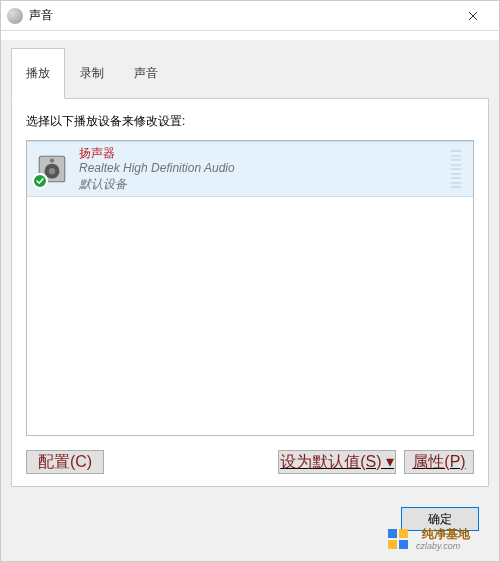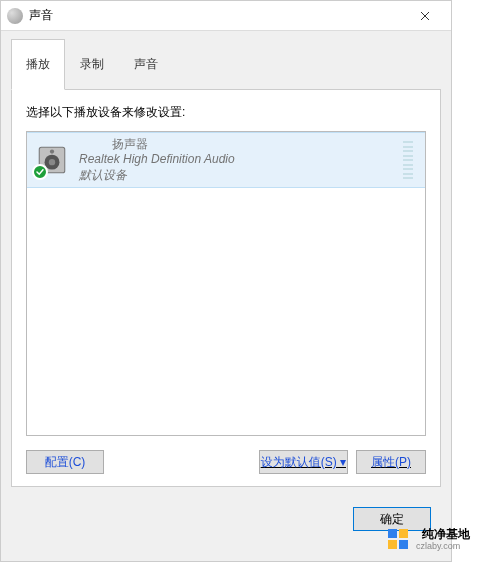--- a/index.html
+++ b/index.html
@@ -1,52 +1,52 @@
 <!DOCTYPE html>
 <html><head>
 <meta charset="utf-8">
 <style>
   * { box-sizing: border-box; font-family: "Microsoft YaHei", "Segoe UI", sans-serif; }
   body { margin: 0; background: #fff; width: 500px; height: 562px; overflow: hidden; position: relative; }
-  .window { width: 452px; height: 562px; border: 1px solid #ccc; background: #fff; display: flex; flex-direction: column; }
+  .window { width: 500px; height: 562px; border: 1px solid #ccc; background: #fff; display: flex; flex-direction: column; gap: 9px; }
   .titlebar { height: 30px; display: flex; align-items: center; padding: 0 6px; border-bottom: 1px solid #ddd; background: #fff; }
   .titlebar-icon { width: 16px; height: 16px; border-radius: 50%; background: radial-gradient(circle at 30% 30%, #ddd, #999); margin-right: 6px; }
   .titlebar-title { font-size: 12px; flex: 1; color: #000; }
   .titlebar-close { width: 40px; height: 100%; display: flex; align-items: center; justify-content: center; font-size: 12px; color: #333; cursor: default; }
   .content { flex: 1; background: #f0f0f0; padding: 8px 10px 10px 10px; display: flex; flex-direction: column; }
   .tabs { display: flex; align-items: flex-end; margin-bottom: 0; }
   .tab { font-size: 12px; padding: 16px 14px; border: 1px solid transparent; color: #333; position: relative; cursor: default; }
   .tab.active { background: #fff; border: 1px solid #ccc; border-bottom: 1px solid #fff; z-index: 2; }
   .panel { flex: 1; background: #fff; border: 1px solid #ccc; margin-top: -1px; z-index: 1; padding: 14px 14px 12px 14px; display: flex; flex-direction: column; justify-content: center; }
   .instruct { font-size: 12px; color: #000; margin-bottom: 10px; }
   .devlist { flex: 1; border: 1px solid #bbb; background: #fff; overflow: hidden; position: relative; }
   .device { display: flex; align-items: center; height: 56px; padding: 6px 8px; gap: 10px; }
   .device.selected { background: #e5f1fb; border-top: 1px solid #c0dff5; border-bottom: 1px solid #c0dff5; }
   .device-icon-wrap { position: relative; width: 34px; height: 34px; }
   .device-icon { width: 34px; height: 34px; display: flex; align-items: center; justify-content: center; }
   .device-check { position: absolute; bottom: -3px; left: -3px; width: 16px; height: 16px; background: #1ea03a; border-radius: 50%; border: 2px solid #fff; }
   .device-check svg { width: 100%; height: 100%; display: block; }
   .device-text { display: flex; flex-direction: column; font-size: 12px; line-height: 1.3; flex: 1; }
-  .device-name { color: #737373; margin-left: 33px; }
+  .device-name { color: #b91c1c; }
   .device-desc, .device-status { color: #737373; font-style: italic; }
   .level-meter { width: 10px; height: 38px; display: flex; flex-direction: column; justify-content: space-between; margin-right: 4px; }
   .level-meter div { height: 2px; background: #c8e0e8; }
   .highlight-box { position: absolute; border: 2px solid #e60000; pointer-events: none; left: 30px; top: 100px; width: 118px; height: 70px; }
   .panel-buttons { display: flex; justify-content: space-between; margin-top: 14px; gap: 8px; }
   .panel-buttons .right { display: flex; gap: 8px; text-decoration: underline; }
-  .btn { font-size: 12px; height: 24px; min-width: 78px; padding: 0 1px; background: #e1e1e1; border: 1px solid #adadad; color: #1d4ed8; cursor: default; }
+  .btn { font-size: 16px; height: 24px; min-width: 78px; padding: 0 1px; background: #e1e1e1; border: 1px solid #adadad; color: #7f1d1d; cursor: default; }
   .btn.small { min-width: 70px; }
   .dialog-buttons { display: flex; justify-content: flex-end; gap: 8px; padding: 20px 10px; }
   .dbtn { font-size: 12px; height: 24px; min-width: 78px; background: #e1e1e1; border: 1px solid #adadad; color: #000; cursor: default; }
   .dbtn.primary { border: 1px solid #0078d7; }
   .watermark { position: absolute; right: 30px; bottom: 10px; display: flex; align-items: center; gap: 6px; }
   .wm-logo { width: 24px; height: 24px; }
   .wm-text { display: flex; flex-direction: column; font-size: 12px; line-height: 1.2; }
-  .wm-main { font-weight: bold; color: #000000; padding-left: 6px; }
-  .wm-sub { font-size: 9px; color: #888; }
+  .wm-main { font-weight: bold; color: #a16207; padding-left: 6px; }
+  .wm-sub { font-size: 9px; color: #888; font-style: italic; }
 </style>
 </head>
 <body>
 
 <div class="window">
   <div class="titlebar">
     <span class="titlebar-icon"></span>
     <span class="titlebar-title">声音</span>
     <div class="titlebar-close">
       <svg viewBox="0 0 10 10" width="10" height="10">

